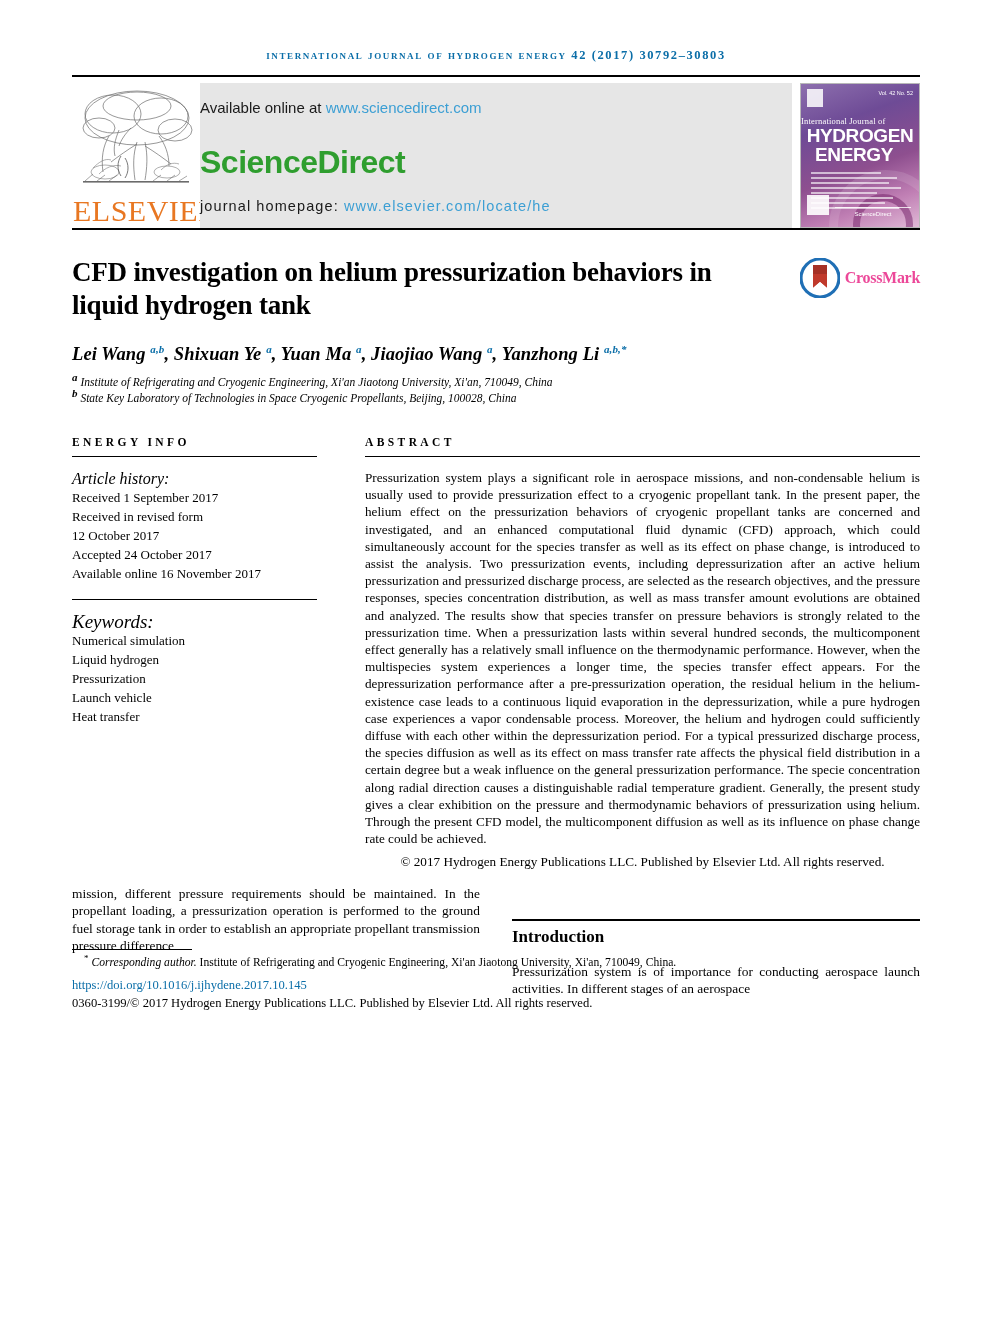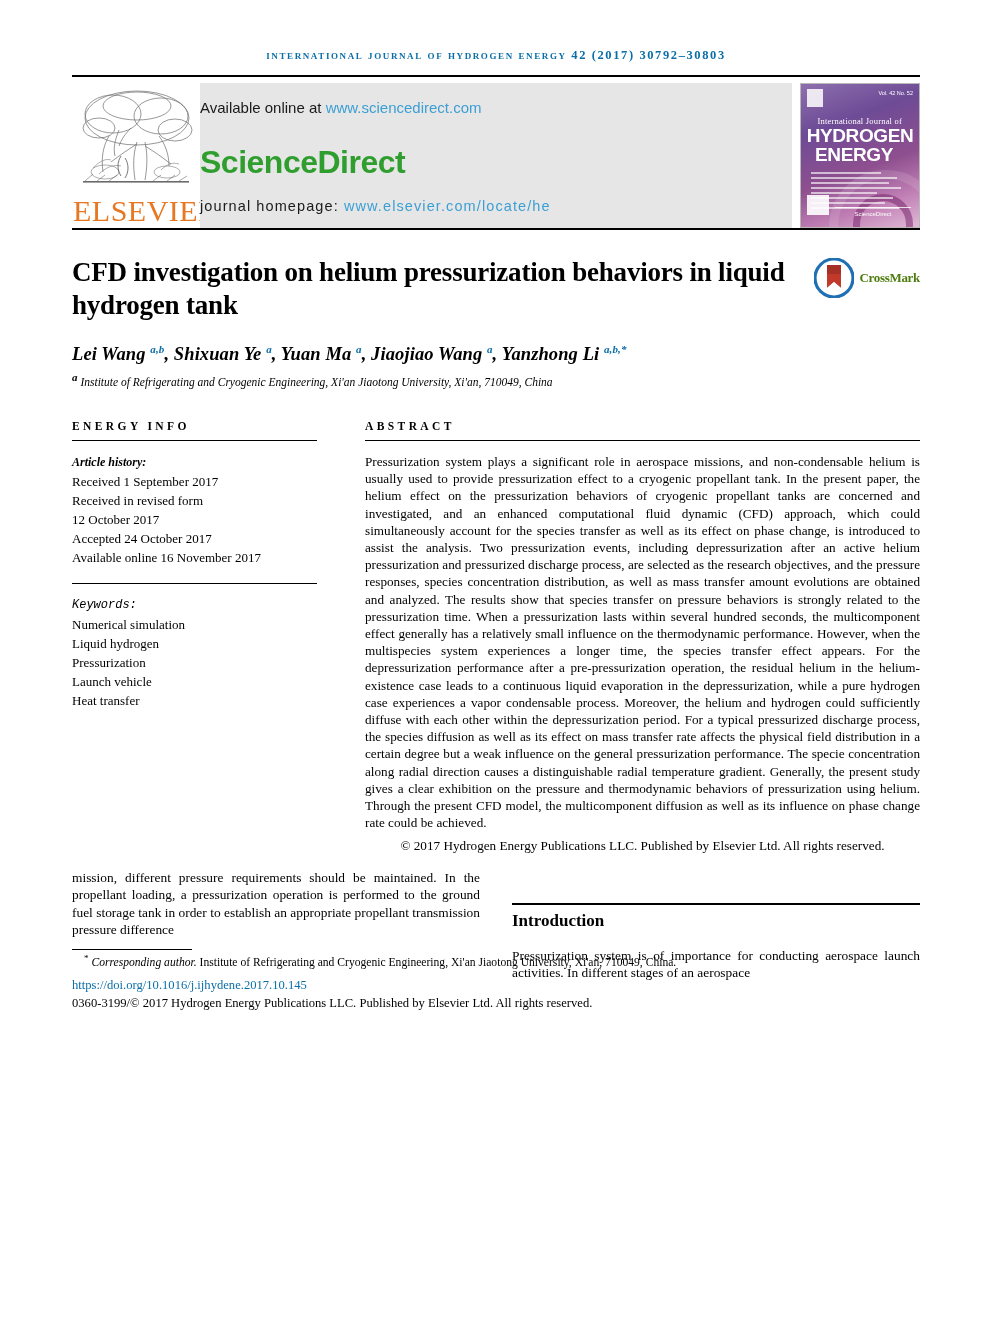--- a/index.html
+++ b/index.html
@@ -116,26 +116,25 @@
     overflow: hidden;
     background: linear-gradient(160deg,#8d6fae 0%, #6e4b96 28%, #8e4f8f 58%, #c07fb4 80%, #e0b9d6 100%);
   }
   .cover-inner {
     position: absolute;
     inset: 0;
   }
   .cover-title-small {
     position: absolute;
     top: 32px; left: 0; right: 17px;
-    text-align: right;
+    text-align: left;
     color: #fff;
     font-family: "Liberation Serif", serif;
     font-size: 8.5px;
     letter-spacing: 0.2px;
-    padding-left: 12px;
   }
   .cover-h1 {
     position: absolute;
     top: 42px; left: 0; right: 0;
     text-align: center;
     color: #fff;
     font-family: "Liberation Sans", sans-serif;
     font-weight: bold;
     font-size: 19px;
     line-height: 19px;
@@ -229,22 +228,22 @@
   .crossmark {
     flex: 0 0 auto;
     display: flex;
     align-items: center;
     gap: 5px;
     margin-top: 2px;
   }
   .crossmark-text {
     font-family: "Liberation Serif", serif;
     font-weight: bold;
-    font-size: 13px;
-    color: #4d7c0f;
+    font-size: 16px;
+    color: #ec4899;
     letter-spacing: -0.3px;
   }
 
   
   .authors {
     font-family: "Liberation Serif", serif;
     font-style: italic;
     font-weight: bold;
     font-size: 18.5px;
     margin-top: 22px;
@@ -288,37 +287,36 @@
     letter-spacing: 3.4px;
     margin-bottom: 8px;
   }
   .col-info .sec-rule, .col-abs .sec-rule {
     border-top: 1px solid #000;
     margin-bottom: 12px;
   }
   .hist-title {
     font-family: "Liberation Serif", serif;
     font-style: italic;
-    font-size: 12px;
+    font-size: 16px;
     line-height: 19px;
-    font-weight: bold;
   }
   .hist-line {
     font-family: "Liberation Serif", serif;
     font-size: 13px;
     line-height: 19px;
   }
   .kw-rule {
     border-top: 1.6px solid #000;
     margin: 16px 0 12px 0;
   }
   .kw-title {
-    font-family: Liberation Mono, monospace;
+    font-family: Liberation Serif, serif;
     font-style: italic;
-    font-size: 12px;
+    font-size: 19px;
     line-height: 19px;
   }
   .kw-line {
     font-family: "Liberation Serif", serif;
     font-size: 13px;
     line-height: 19px;
   }
   .abs-text {
     font-family: "Liberation Serif", serif;
     font-size: 13.2px;
@@ -498,20 +496,21 @@
         <path d="M13 7 L27 7 L27 16 L13 16 Z" fill="#8e2a20" opacity=".55"></path>
         <path d="M20 24 L27 30 L13 30 Z" fill="#ffffff"></path>
       </svg>
       <span class="crossmark-text">CrossMark</span>
     </div>
   </div>
 
   <div class="authors">Lei Wang <sup>a,b</sup>, Shixuan Ye <sup>a</sup>, Yuan Ma <sup>a</sup>, Jiaojiao Wang <sup>a</sup>, Yanzhong Li <sup>a,b,*</sup></div>
   <div class="aff">
     <span class="aff-line"><sup>a</sup> <em>Institute of Refrigerating and Cryogenic Engineering, Xi'an Jiaotong University, Xi'an, 710049, China</em></span>
+    <span class="aff-line"><sup>b</sup> <em>State Key Laboratory of Technologies in Space Cryogenic Propellants, Beijing, 100028, China</em></span>
   </div>
 
   <div class="infoabs">
 
     <div class="col-info">
       <div class="sec-label">ENERGY INFO</div>
       <div class="sec-rule"></div>
       <div class="hist-title">Article history:</div>
       <div class="hist-line">Received 1 September 2017</div>
       <div class="hist-line">Received in revised form</div>

